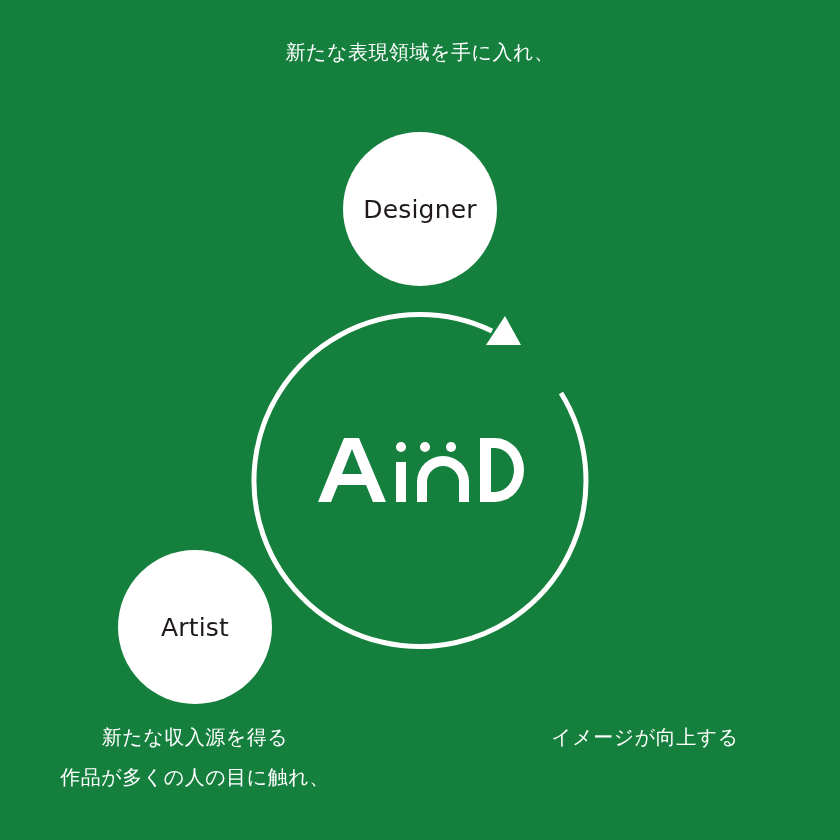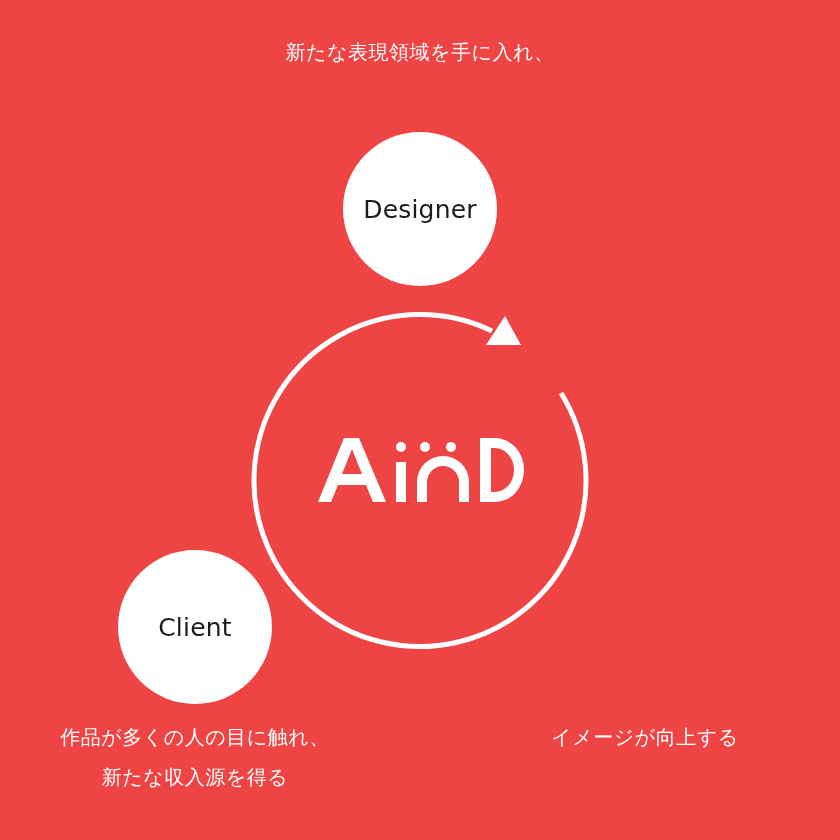--- a/index.html
+++ b/index.html
@@ -7,21 +7,21 @@
     padding: 0;
     width: 840px;
     height: 840px;
     overflow: hidden;
     background: #1f1a19;
   }
   #canvas {
     position: relative;
     width: 840px;
     height: 840px;
-    background: #ef4444;
+    background: #15803d;
   }
   svg#diagram {
     position: absolute;
     left: 0;
     top: 0;
     width: 840px;
     height: 840px;
   }
   .caption {
     position: absolute;
@@ -88,24 +88,24 @@
   </svg>
 
   <div class="caption" id="caption-designer">
     <span>新たな表現領域を手に入れ、</span>
   </div>
   <div class="node" id="node-designer">
     <span class="node-label">Designer</span>
   </div>
 
   <div class="node" id="node-artist">
-    <span class="node-label">Client</span>
+    <span class="node-label">Artist</span>
   </div>
   <div class="caption" id="caption-artist">
+    <span>新たな収入源を得る</span>
     <span>作品が多くの人の目に触れ、</span>
-    <span>新たな収入源を得る</span>
   </div>
 
   <div class="caption" id="caption-client">
     <span>イメージが向上する</span>
   </div>
 
 </div>
 
 </body></html>

